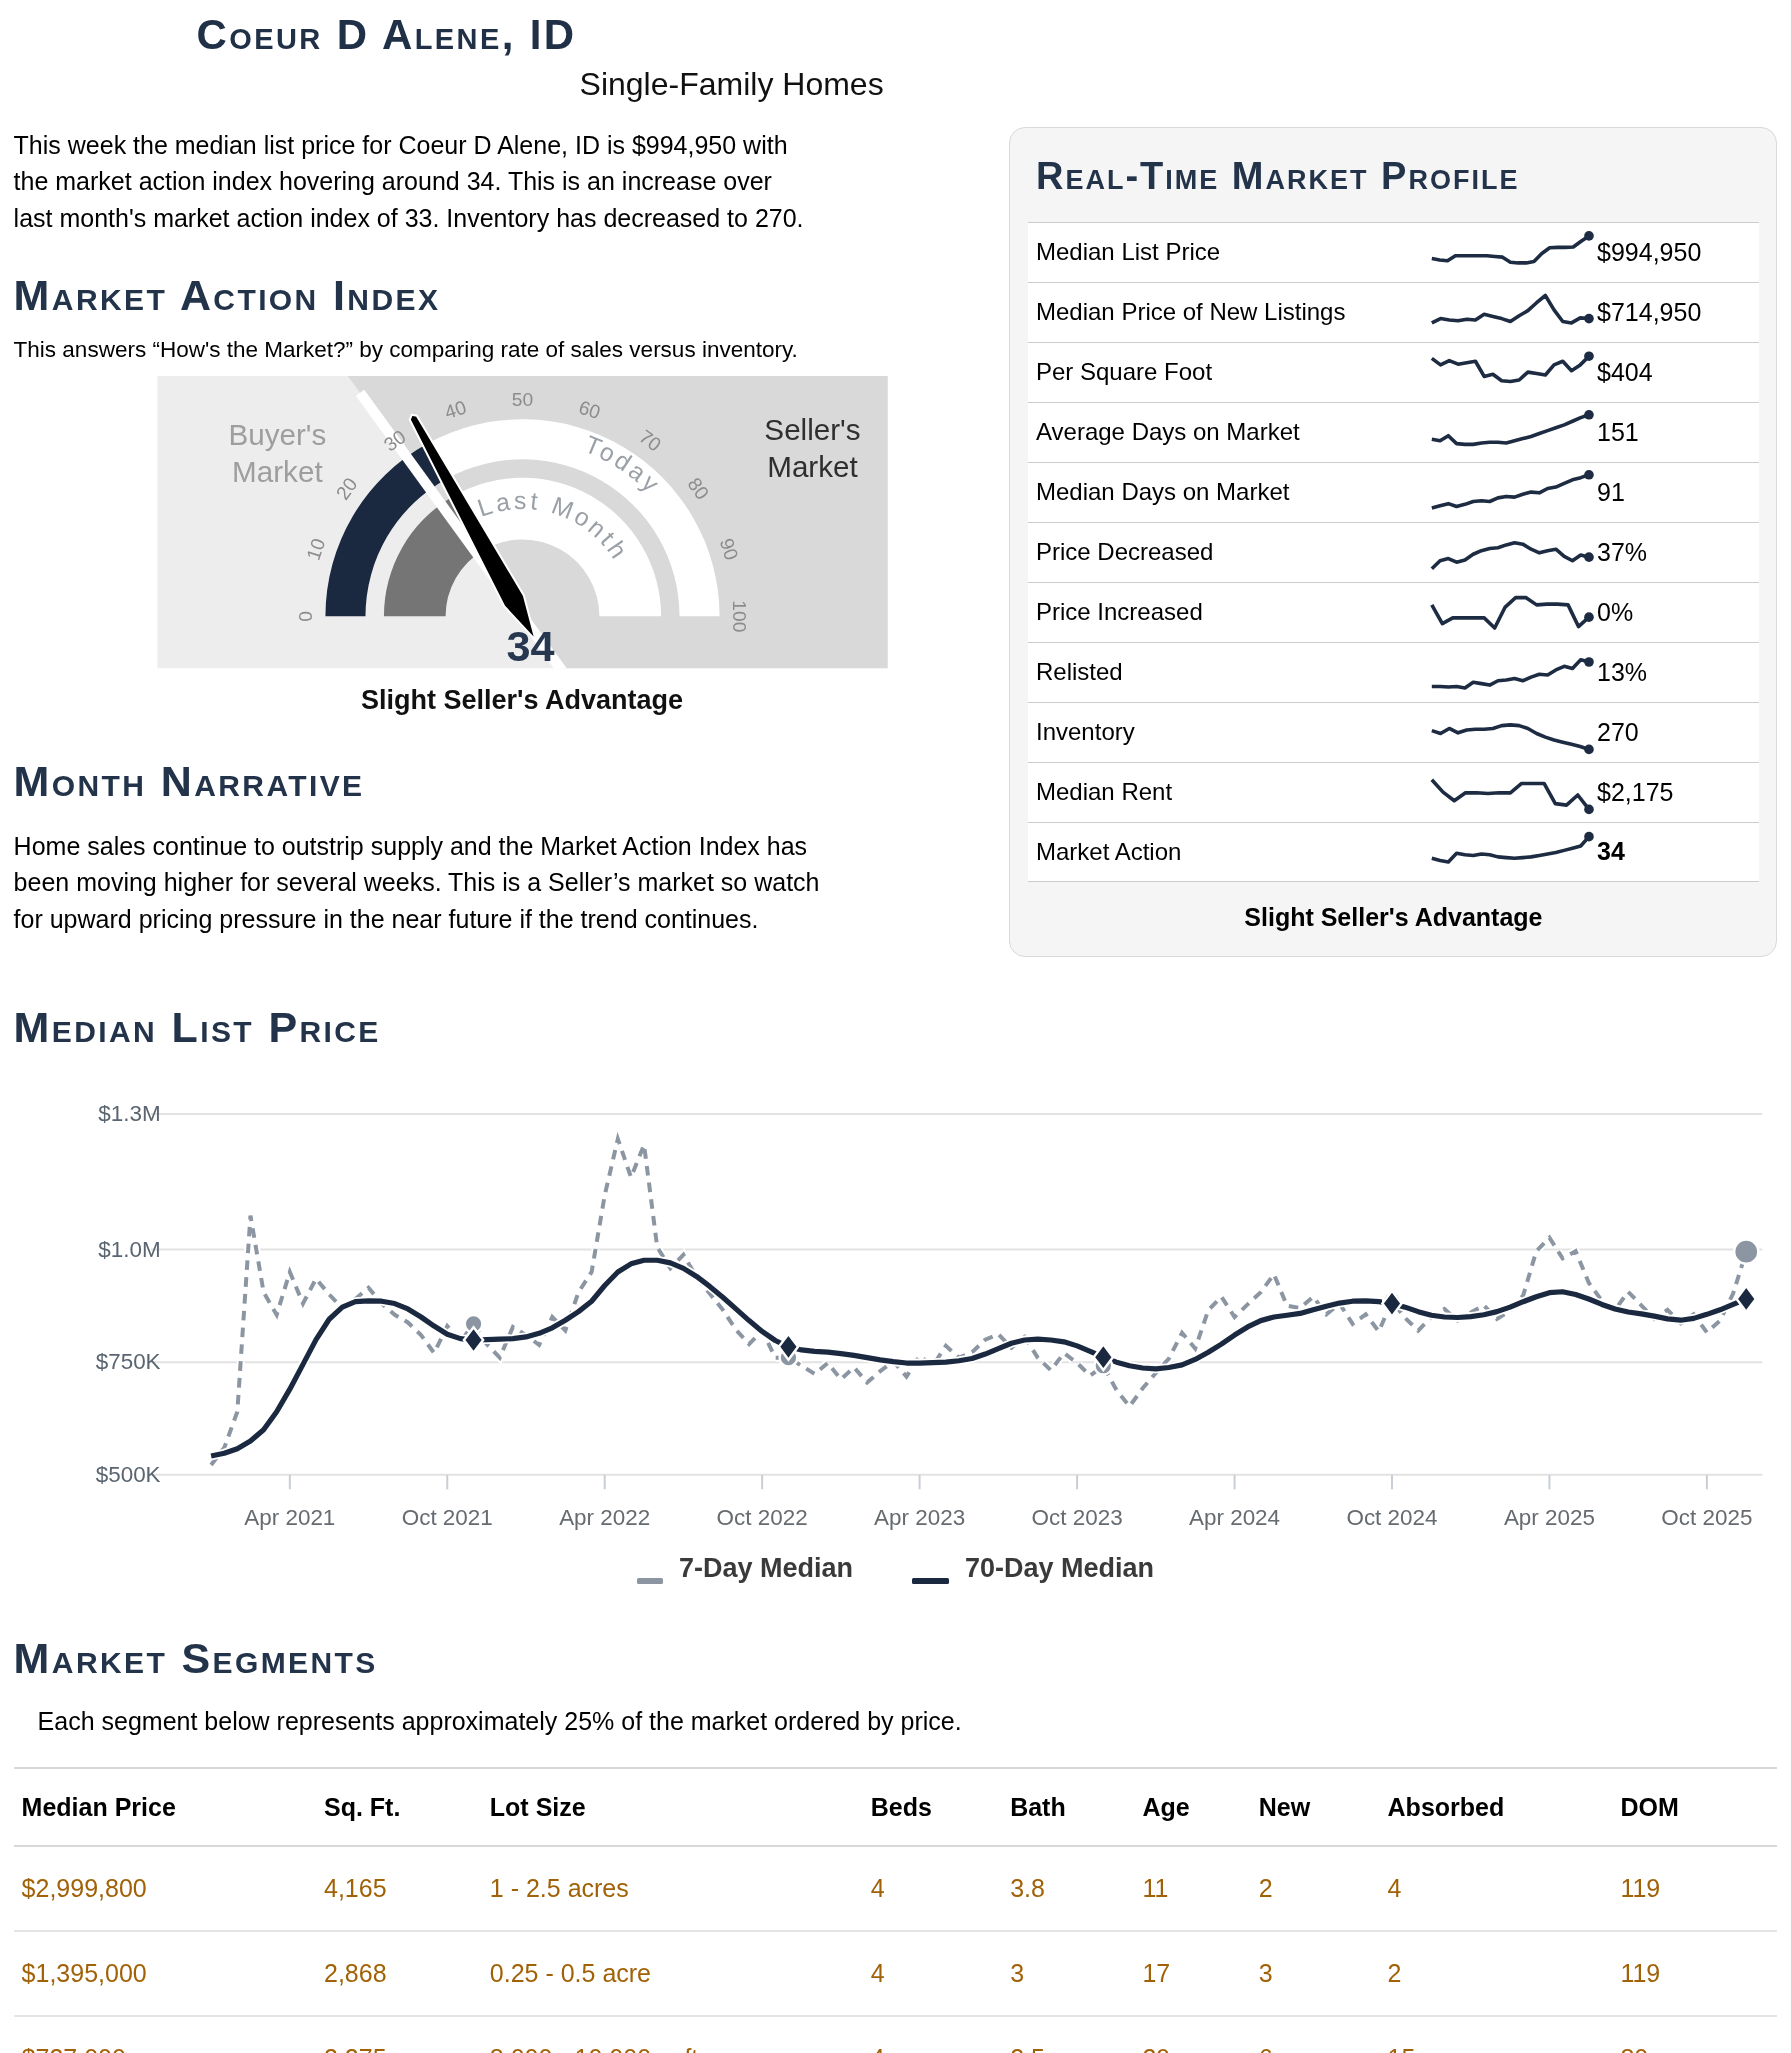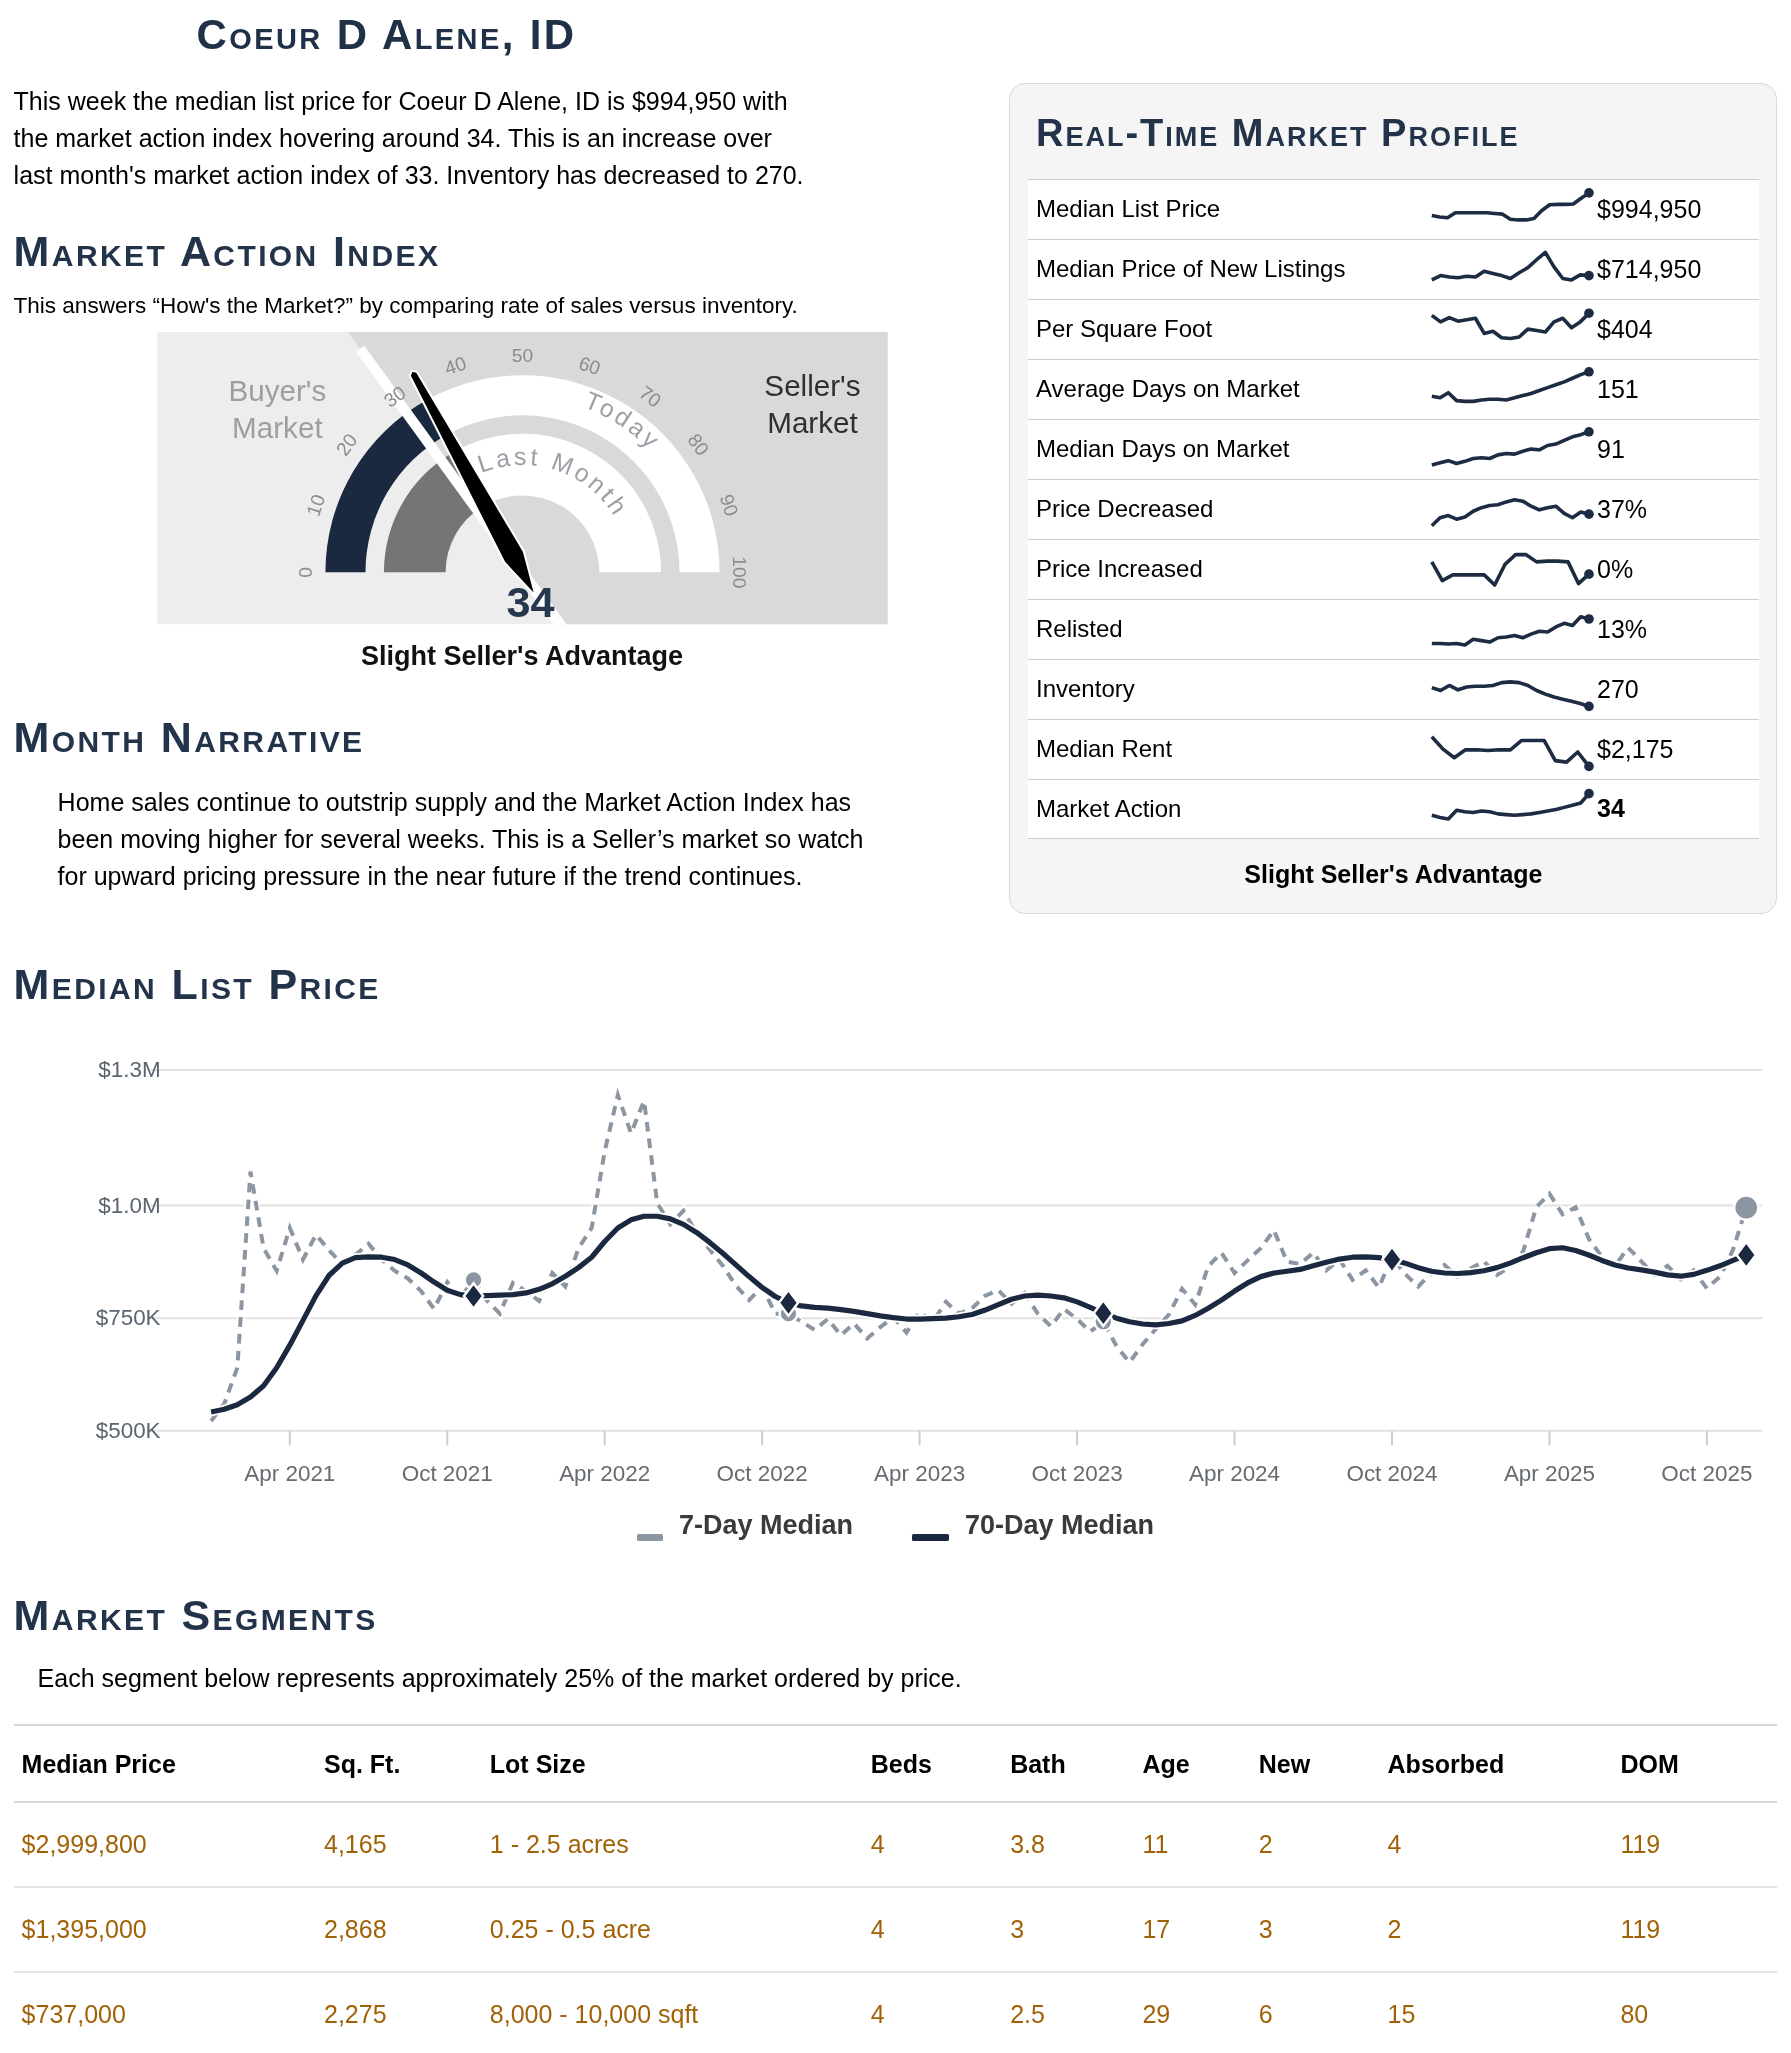--- a/index.html
+++ b/index.html
@@ -20,21 +20,21 @@
     width: 1436px; text-align: center;
     font-size: 32px; color:#111; margin-top: 6.4px;
   }
 
   .columns { display:flex; margin-top: 24px; }
   .left-col { width: 975px; flex: 0 0 auto; }
   .right-col { width: 768px; margin-left: auto; }
 
   .body-text { font-size: 25px; line-height: 1.47; color:#000; }
   .intro { max-width: 802px; }
-  .narrative { max-width: 814px; margin-left: 44px; }
+  .narrative { max-width: 814px; }
 
   .sec-heading {
     font-variant: small-caps; font-weight: 600;
     font-size: 43px; letter-spacing: 2.4px; color:#22334a;
     line-height: 1.1;
   }
   .mai-heading { margin-top: 35px; }
   .mai-desc { font-size: 22.5px; margin-top: 17.6px; }
 
   .gauge-wrap { margin-top: 13px; margin-left: 143px; width: 731px; }
@@ -94,20 +94,21 @@
   }
   table.segments tbody tr + tr td { border-top: 2.4px solid #e4e4e4; }
   th.first, td.first { padding-left: 8px !important; }
 </style>
 </head>
 <body>
 
 <div class="page">
 
   <div class="doc-title">Coeur D Alene, ID</div>
+  <div class="doc-subtitle">Single-Family Homes</div>
 
   <div class="columns">
 
     <div class="left-col">
       <p class="body-text intro">This week the median list price for Coeur D Alene, ID is $994,950 with the market action index hovering around 34. This is an increase over last month's market action index of 33. Inventory has decreased to 270.</p>
 
       <div class="sec-heading mai-heading">Market Action Index</div>
       <p class="mai-desc">This answers “How's the Market?” by comparing rate of sales versus inventory.</p>
 
       <div class="gauge-wrap">

